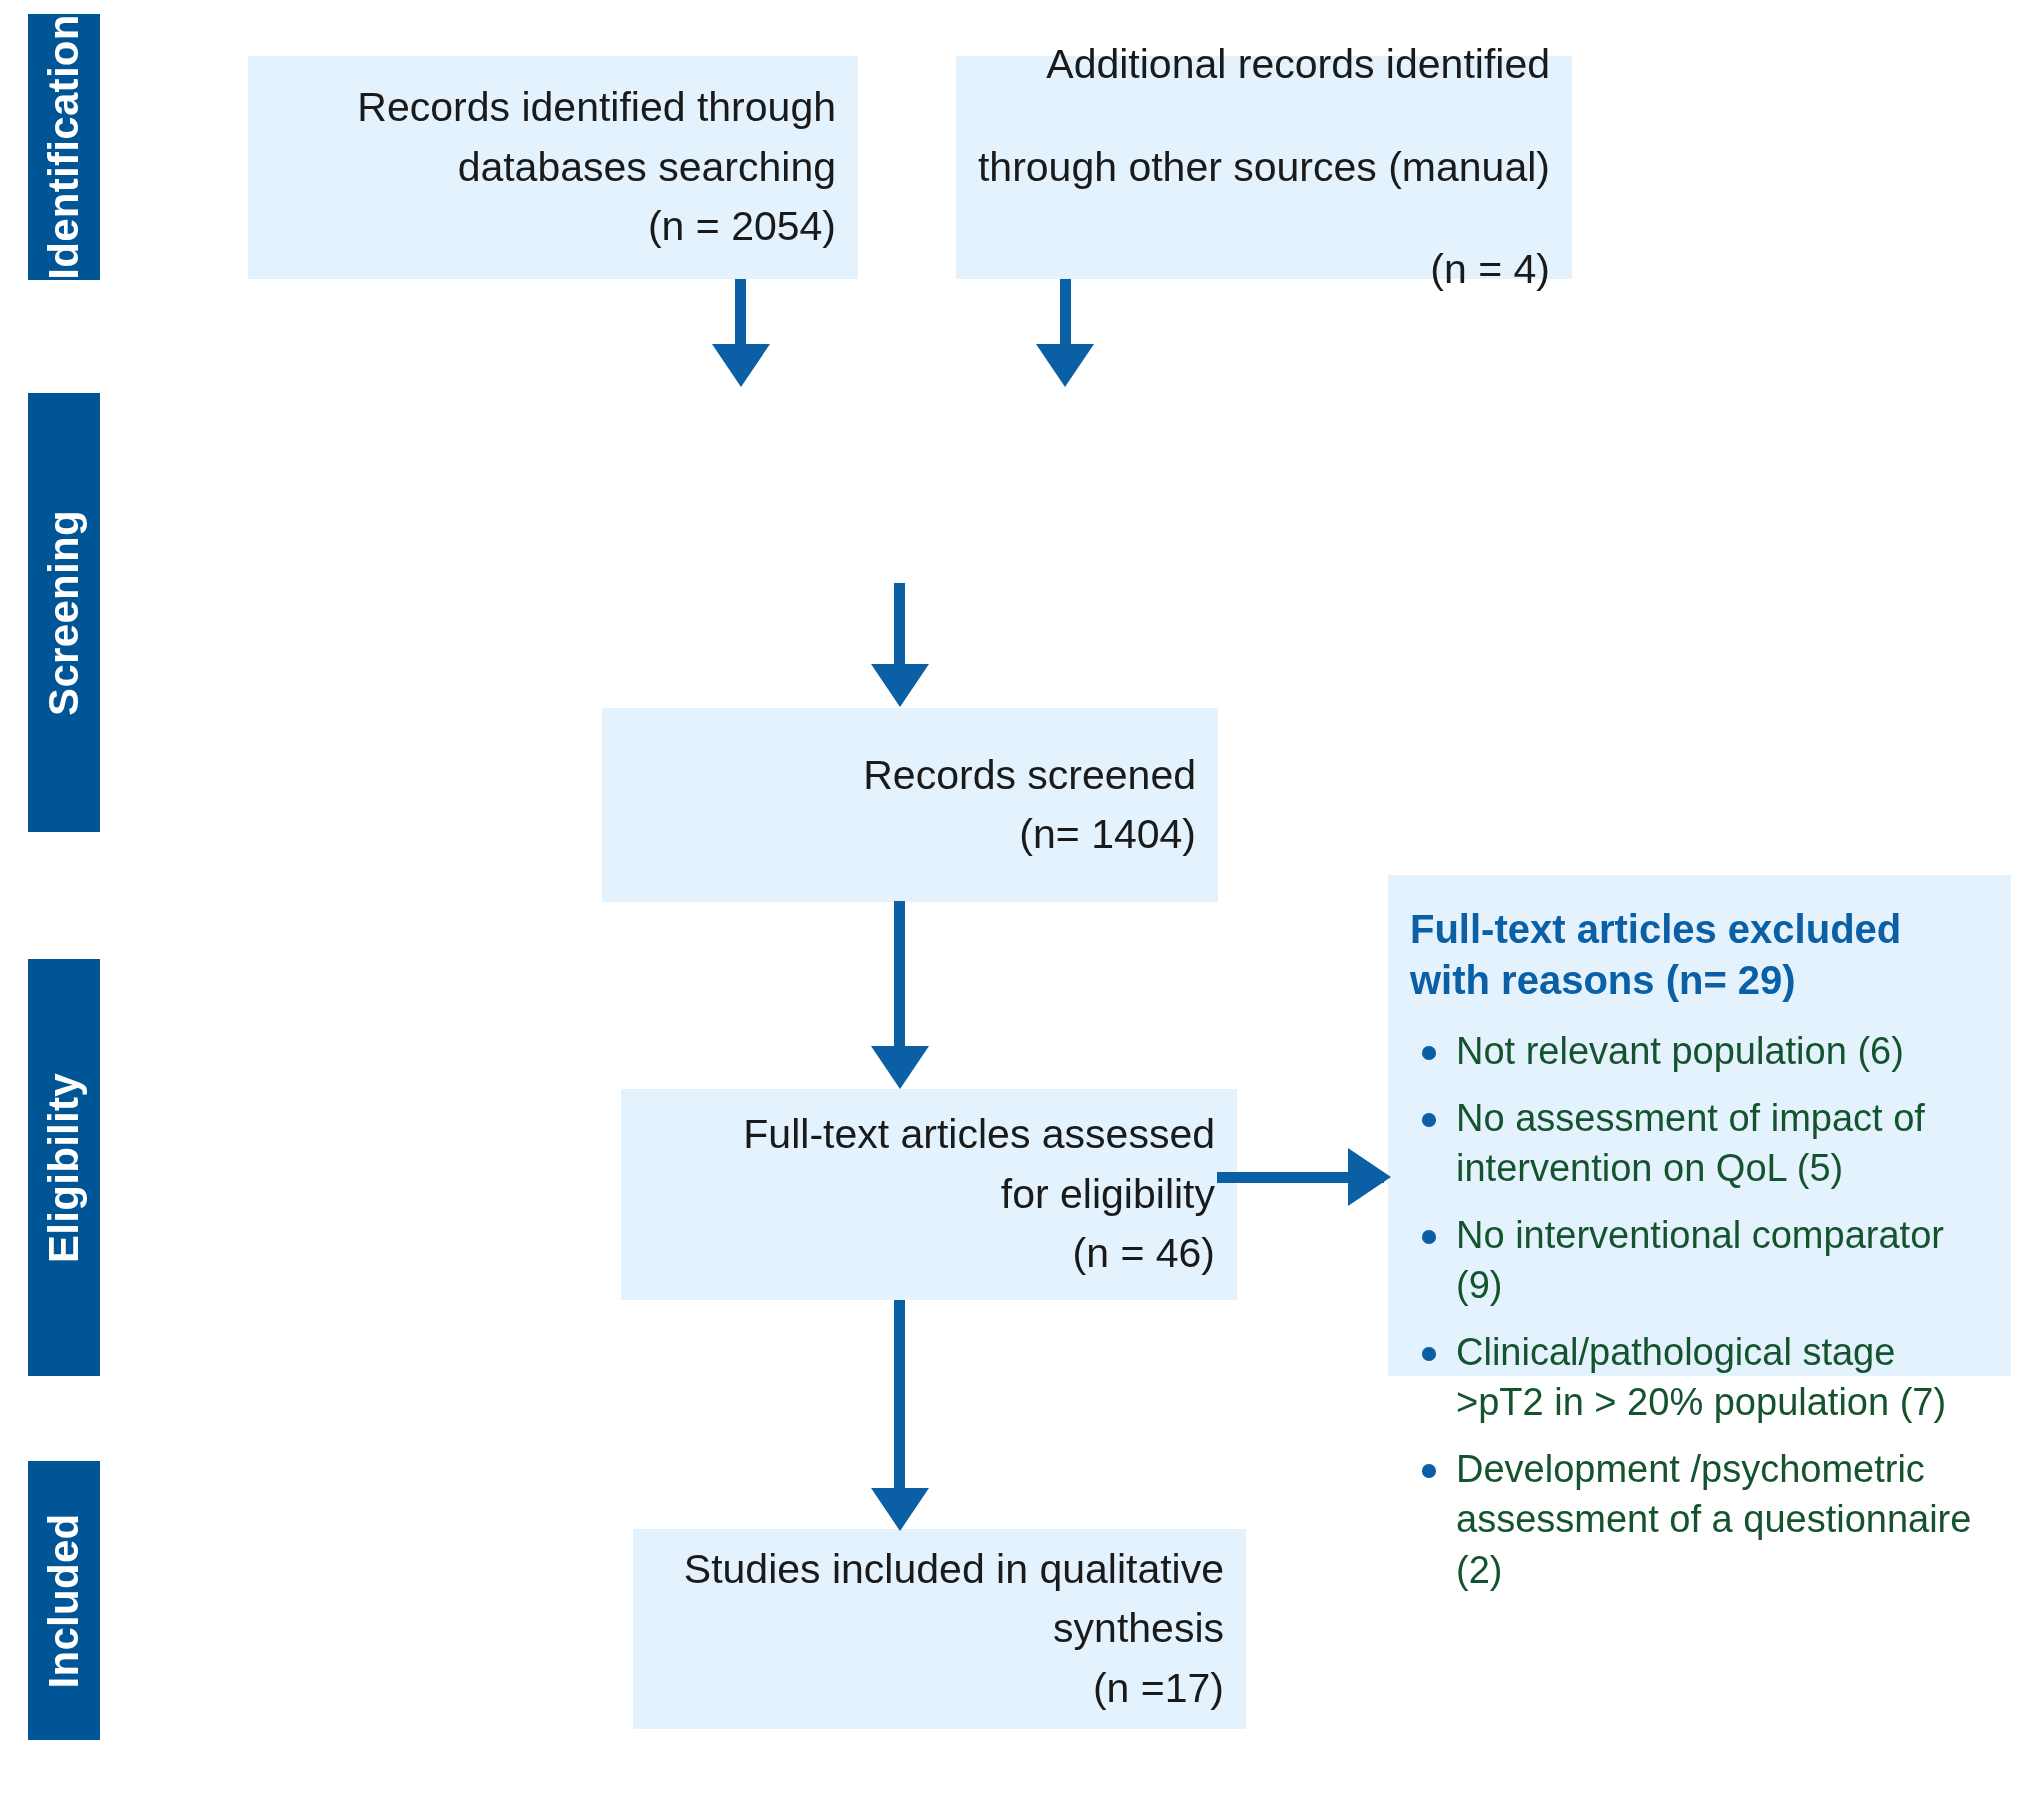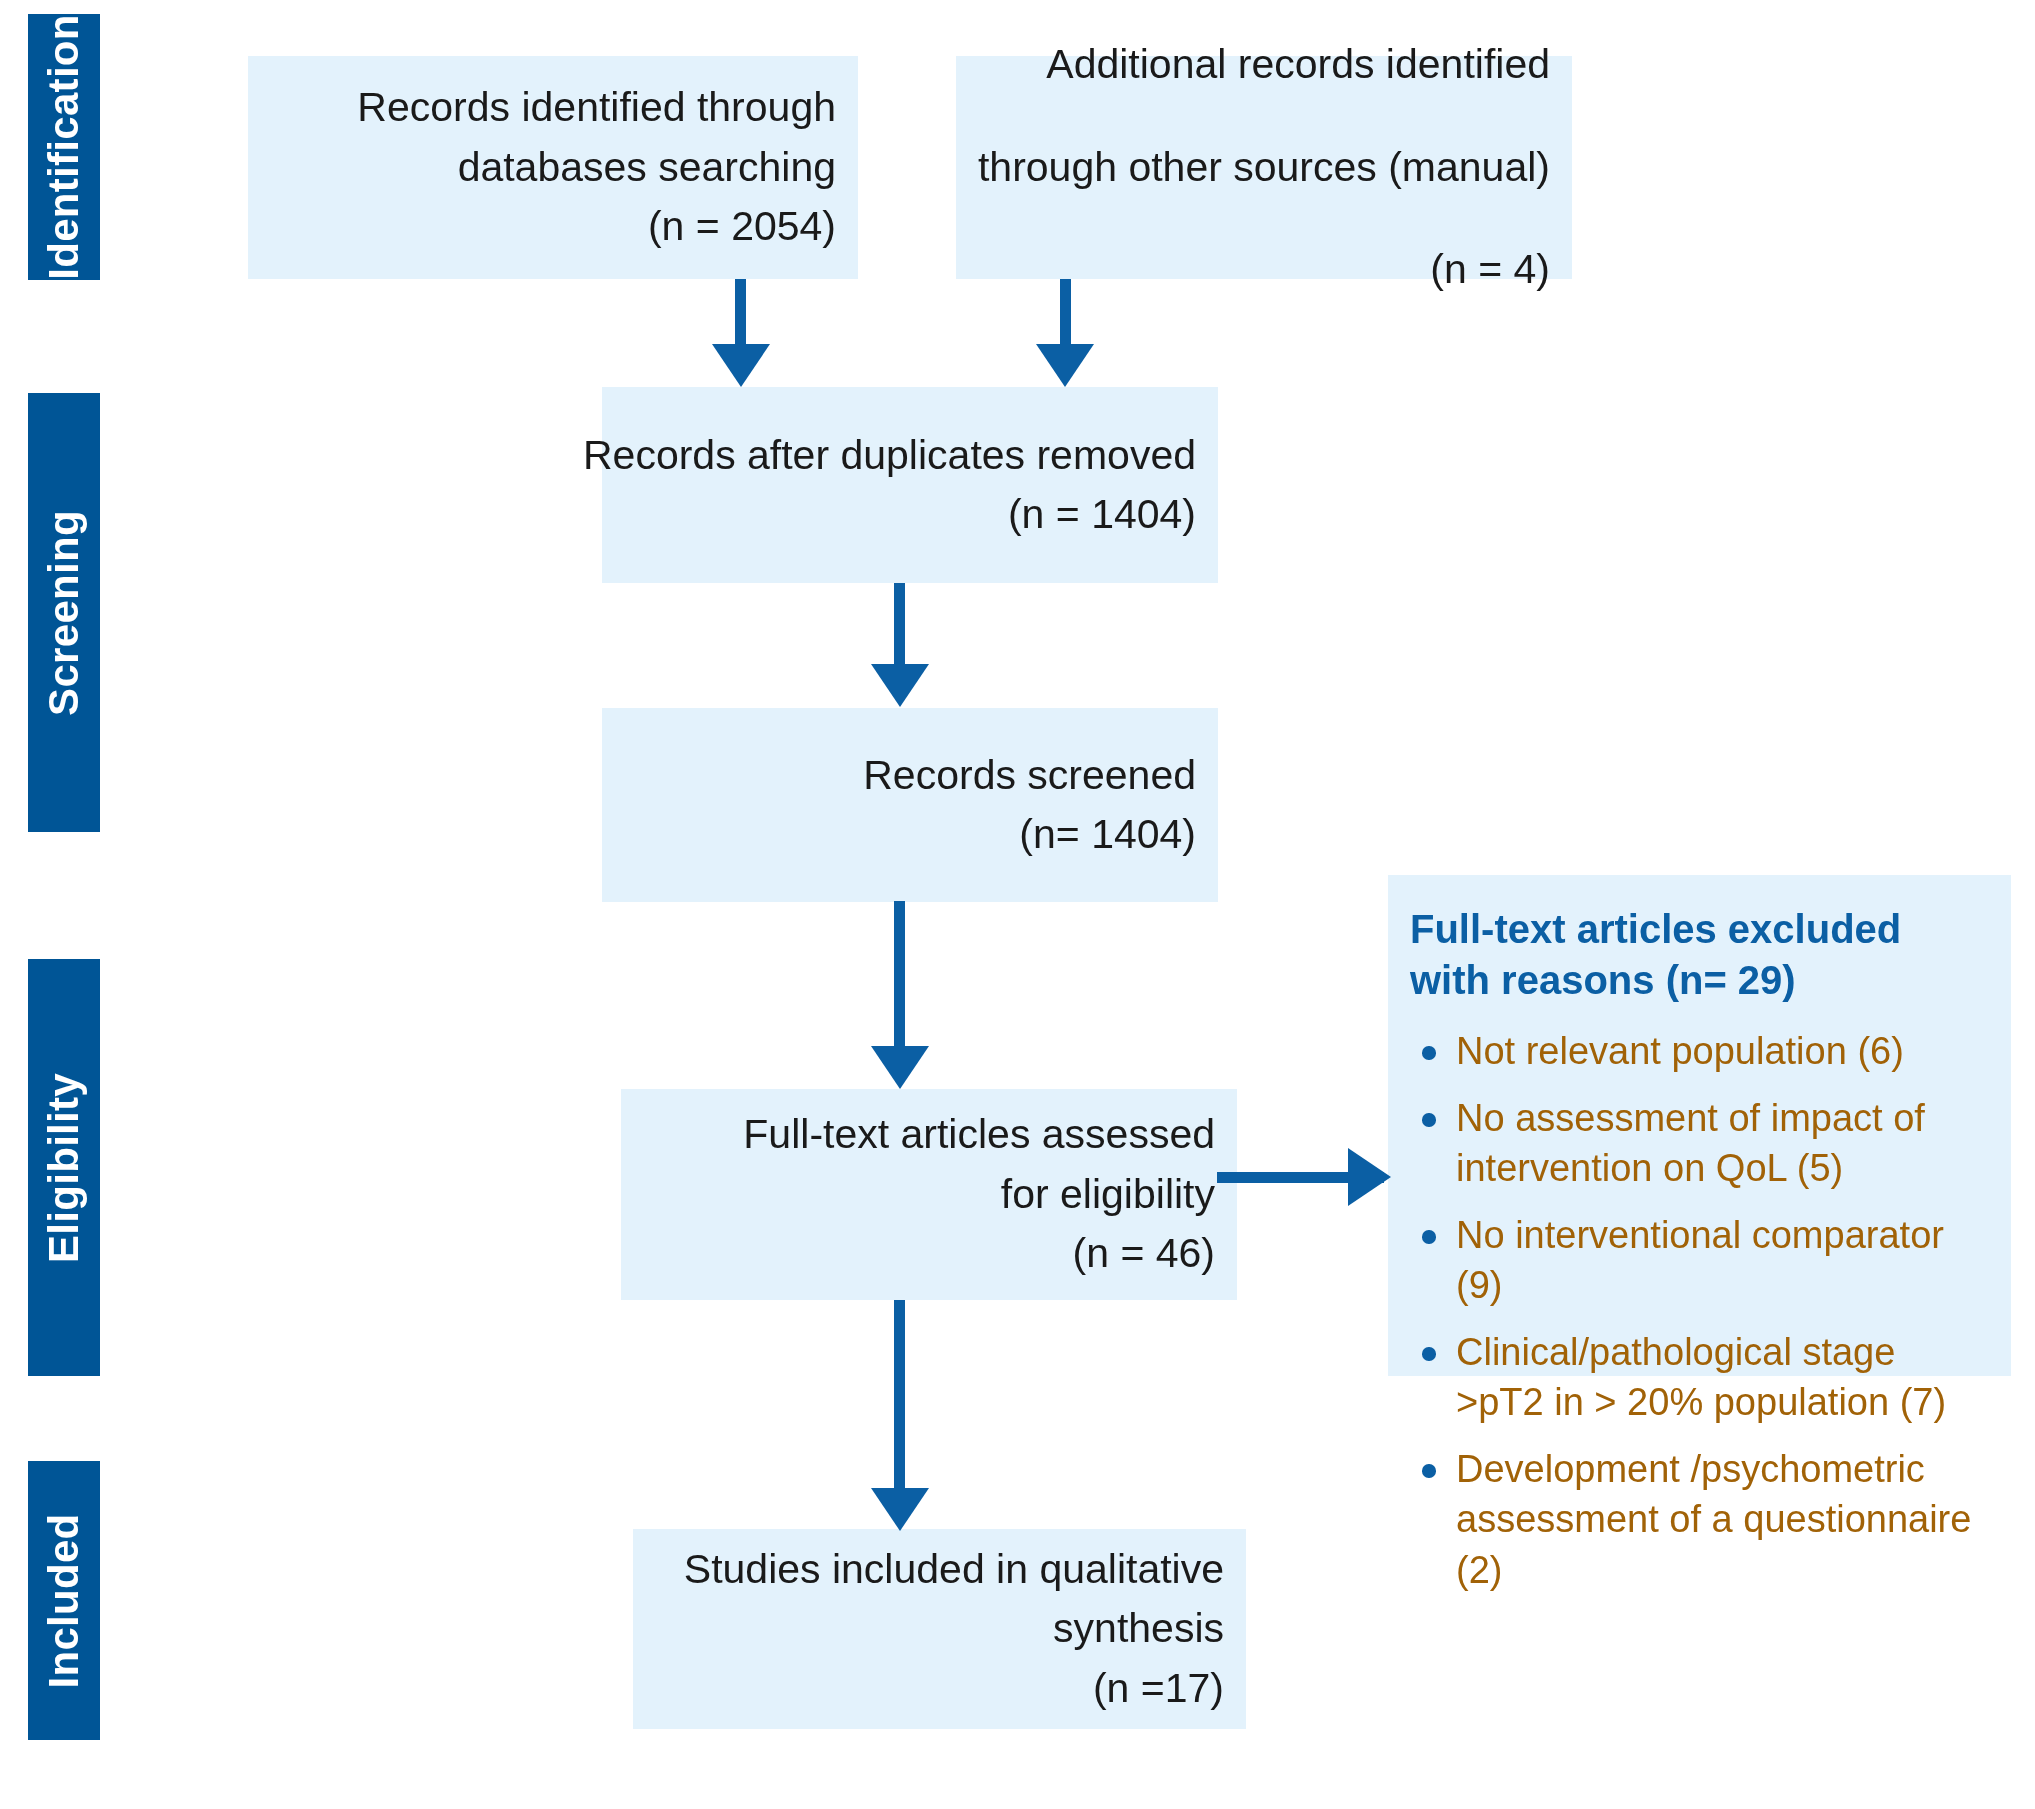--- a/index.html
+++ b/index.html
@@ -92,21 +92,21 @@
   }
   .excl-list {
     list-style: none;
     margin: 0;
     padding: 0;
   }
   .excl-item {
     position: relative;
     padding-left: 46px;
     margin-bottom: 16.7px;
-    color: #a16207;
+    color: #14532d;
     font-family: "Liberation Sans", sans-serif;
     font-size: 38px;
     line-height: 1.32;
   }
   .excl-item .excl-bullet {
     position: absolute;
     left: 12.3px;
     top: 20px;
     width: 13.4px;
     height: 13.4px;
@@ -159,24 +159,20 @@
     <div class="line">databases searching</div>
     <div class="line">(n = 2054)</div>
   </div>
 
   <div class="flow-box" id="box-other">
     <div class="line">Additional records identified</div>
     <div class="line">through other sources (manual)</div>
     <div class="line">(n = 4)</div>
   </div>
 
-  <div class="flow-box" id="box-duplicates">
-    <div class="line">Records after duplicates removed</div>
-    <div class="line">(n = 1404)</div>
-  </div>
 
   <div class="flow-box" id="box-screened">
     <div class="line">Records screened</div>
     <div class="line">(n= 1404)</div>
   </div>
 
   <div class="flow-box" id="box-fulltext">
     <div class="line">Full-text articles assessed</div>
     <div class="line">for eligibility</div>
     <div class="line">(n = 46)</div>

